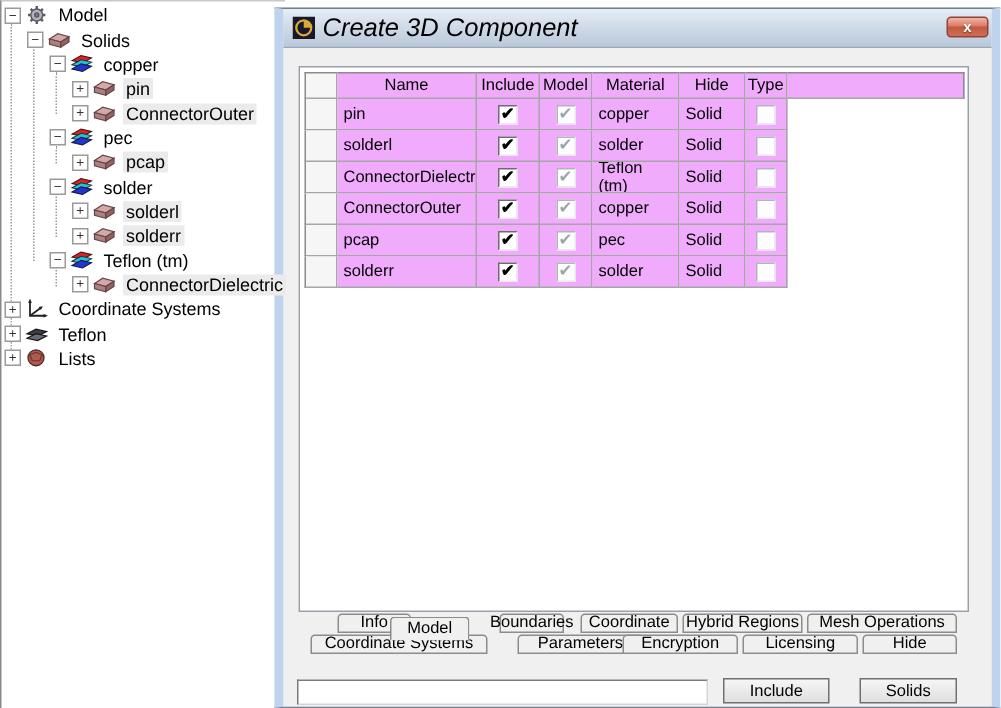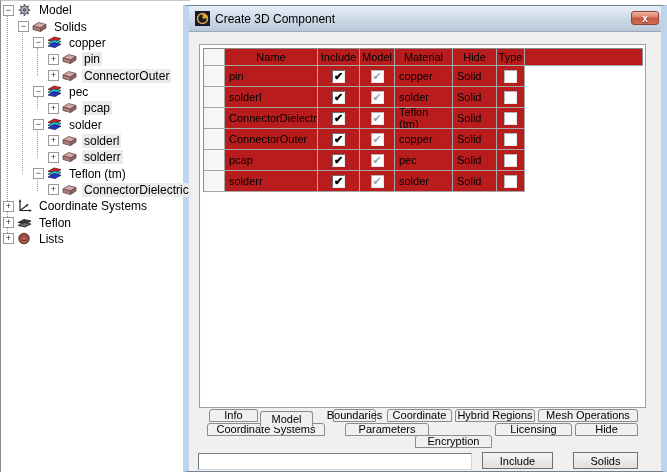--- a/index.html
+++ b/index.html
@@ -21,35 +21,35 @@
   .tlabel.hl { background:#ebebeb; }
 
   
   #dialog { position:absolute; left:183px; top:5px; width:484px; height:467px;
     background:#f0f0f0; border:1px solid #72808f;
     border-left:6px solid #bed3ee; border-right:6px solid #bed3ee; }
   #titlebar { position:relative; height:26px;
     background:linear-gradient(#e6eef7, #cfdae7 50%, #b9c8d9);
     border-bottom:1px solid #98a8ba; display:flex; align-items:center; padding:0 4px; }
   #title-icon { width:15px; height:15px; margin:0 5px 0 2px; flex:none; }
-  #title-text { font-size:12px; color:#000; }
+  #title-text { font-size:17px; color:#000;font-style:italic; }
   #close-btn { position:absolute; right:2px; top:5px; width:28px; height:14px;
     background:linear-gradient(#f0b5a3, #d97a62 45%, #c05843 50%, #cf6e54);
     border:1px solid #8e4438; border-radius:3px; color:#fff; font-size:10px;
     font-weight:bold; display:flex; align-items:center; justify-content:center;
     text-shadow:0 1px 1px #7a2e22; }
   #client { position:absolute; left:0; right:0; top:26px; bottom:0; background:#f0f0f0; }
 
   
   #grid-panel { position:absolute; left:10px; top:12px; width:447px; height:364px;
     background:#ffffff; border:1px solid #9aa0a8; box-shadow:inset 1px 1px 0 #fdfdfd; }
   #grid { position:absolute; left:3px; top:3px; right:2px; }
   .grow { display:flex; }
   .gcell { flex:none; border-right:1px solid #a6a6a6; border-bottom:1px solid #a6a6a6;
-    background:#b91c1c; font-size:11px; color:#000; display:flex; align-items:center;
+    background:#f0abfc; font-size:11px; color:#000; display:flex; align-items:center;
     padding:0 4px; overflow:hidden; }
   .ghead .gcell { justify-content:center; border-top:1px solid #8b8b8b; height:18px; }
   .ghead .gcell:first-child, .grow .gcell:first-child { border-left:1px solid #8b8b8b; }
   .gbody .gcell { height:21px; }
   .gcell.rowhdr { background:#f6f6f6; padding:0; }
   .gcell.fill { flex:1; border-right:1px solid #8b8b8b; }
   .gcell.center { justify-content:center; padding:0; }
 
   .cb { width:13px; height:13px; background:#fff; display:flex; align-items:center;
     justify-content:center; font-size:11px; line-height:11px;
@@ -379,29 +379,29 @@
                 <div class="gcell" style="width: 44px;">Solid</div>
                 <div class="gcell center" style="width: 28px;">
                   <span class="cb dis"></span>
                 </div>
               </div>
             </div>
         </div>
       </div>
 
       <div id="tabs">
-          <div class="tab" style="left: 20px; width: 49px; top: 377px;">Info</div>
+          <div class="tab" style="left: 36px; width: 49px; top: 377px;">Info</div>
           <div class="tab sel" style="left: 71px; width: 53px; top: 379px;">Model</div>
           <div class="tab" style="left: 144px; width: 43px; top: 377px;">Boundaries</div>
           <div class="tab" style="left: 198px; width: 65px; top: 377px;">Coordinate</div>
           <div class="tab" style="left: 266px; width: 80px; top: 377px;">Hybrid Regions</div>
           <div class="tab" style="left: 349px; width: 100px; top: 377px;">Mesh Operations</div>
           <div class="tab" style="left: 18px; width: 118px; top: 391px;">Coordinate Systems</div>
           <div class="tab" style="left: 156px; width: 84px; top: 391px;">Parameters</div>
-          <div class="tab" style="left: 226px; width: 77px; top: 403px;">Encryption</div>
+          <div class="tab" style="left: 226px; width: 77px; top: 391px;">Encryption</div>
           <div class="tab" style="left: 306px; width: 77px; top: 391px;">Licensing</div>
           <div class="tab" style="left: 386px; width: 63px; top: 391px;">Hide</div>
         </div>
 
       <input id="footer-input" placeholder="" style="">
       <div class="fbtn" id="include-btn">Include</div>
       <div class="fbtn" id="exclude-btn">Solids</div>
     </div>
   </div>
 </div>

